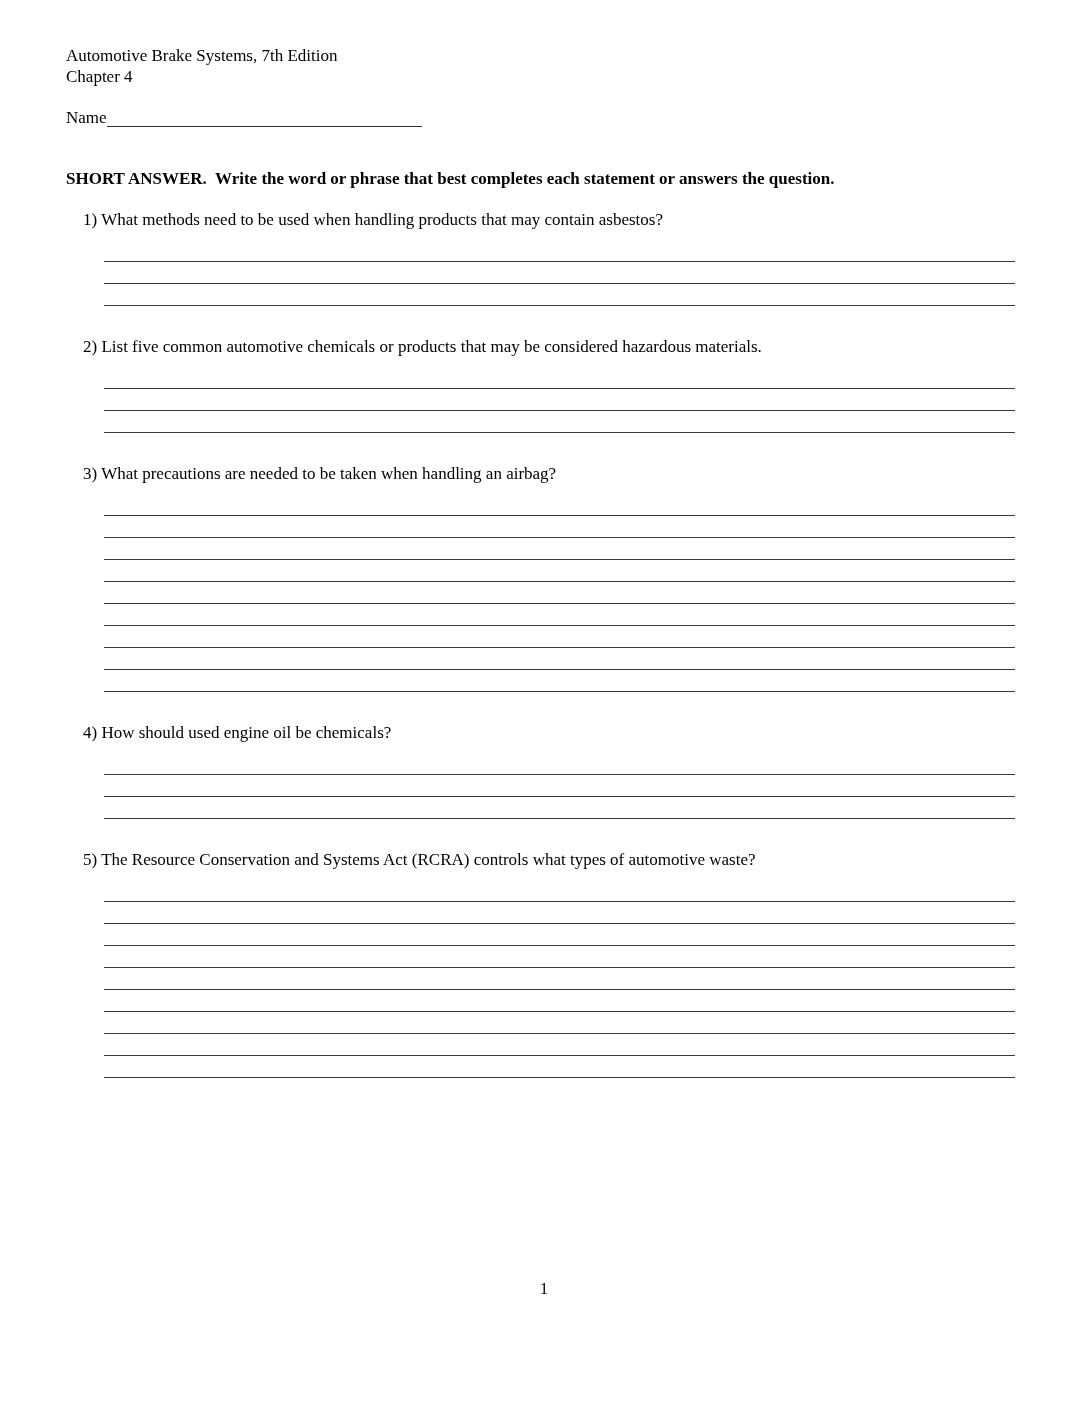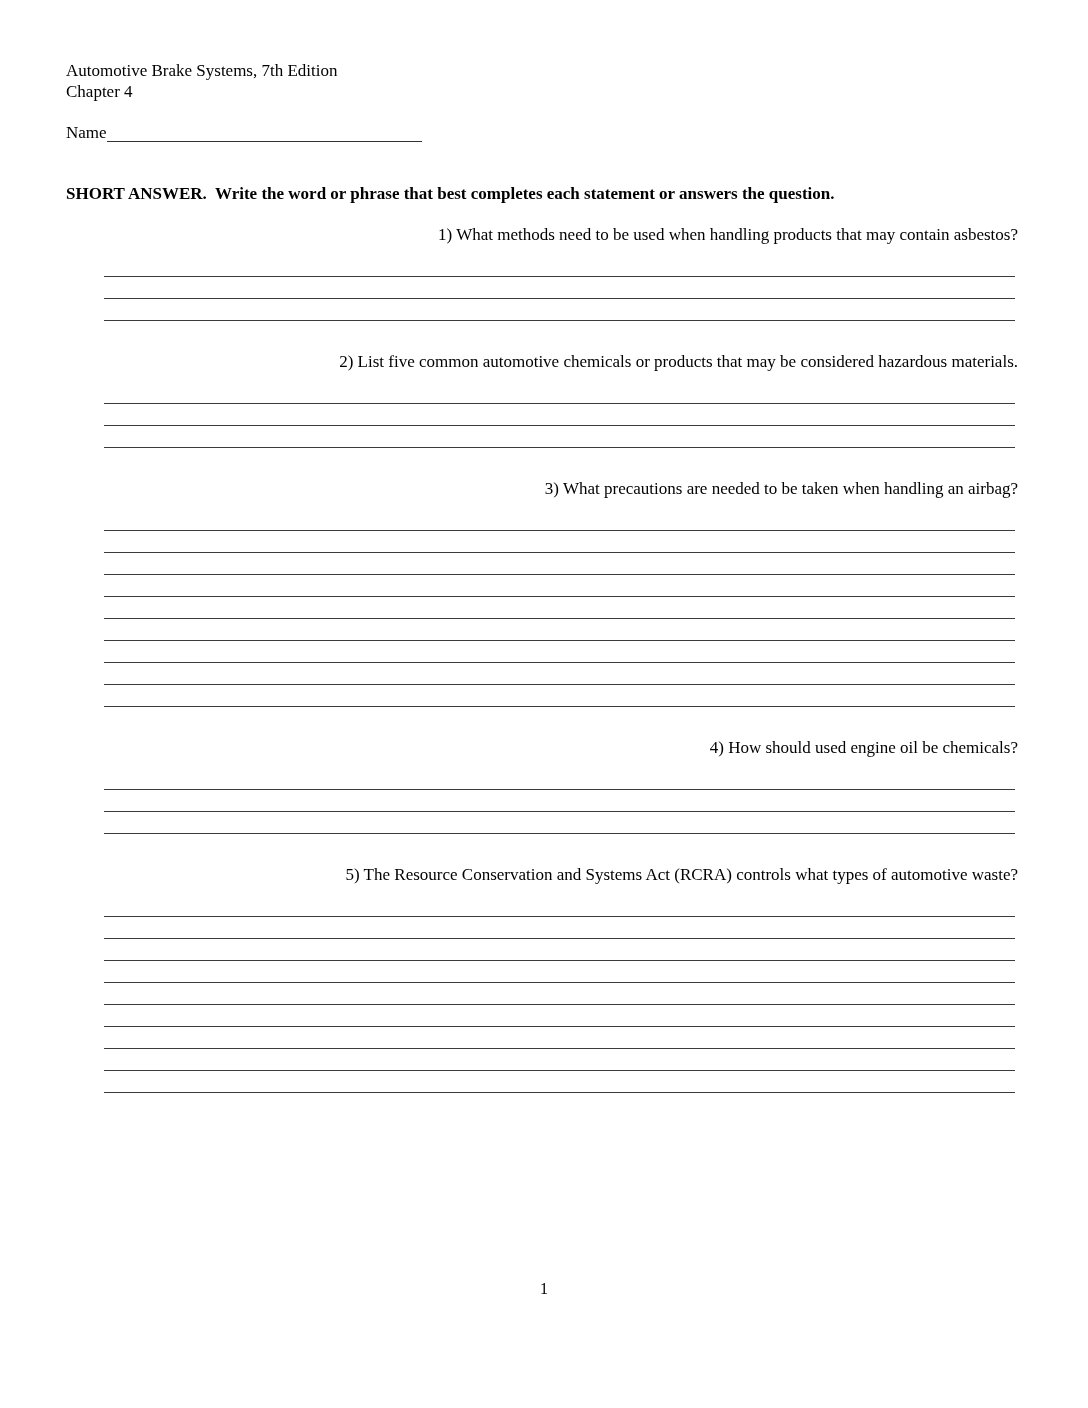--- a/index.html
+++ b/index.html
@@ -7,21 +7,21 @@
   .page {
     position: relative;
     width: 1088px;
     height: 1408px;
     background: #ffffff;
     font-family: "Liberation Serif", "DejaVu Serif", serif;
     color: #000000;
     overflow: hidden;
   }
   .content {
-    padding-top: 60px;
+    padding-top: 45px;
   }
   .header {
     margin-left: 66px;
     font-size: 17px;
     line-height: 21px;
   }
   .name-row {
     margin-left: 66px;
     margin-top: 20px;
     font-size: 17px;
@@ -45,21 +45,20 @@
     white-space: pre-wrap;
     font-family: Liberation Serif, serif;
   }
   .questions {
     margin-top: 20px;
   }
   .question {
     margin-left: 83px;
     margin-right: 70px;
     margin-top: 30px;
-    text-align: right;
   }
   .question:first-child { margin-top: 0; }
   .question-line {
     font-size: 17px;
     line-height: 21px;
   }
   .answer-lines {
     margin-left: 21px;
     margin-right: 3px;
     margin-top: 10px;

